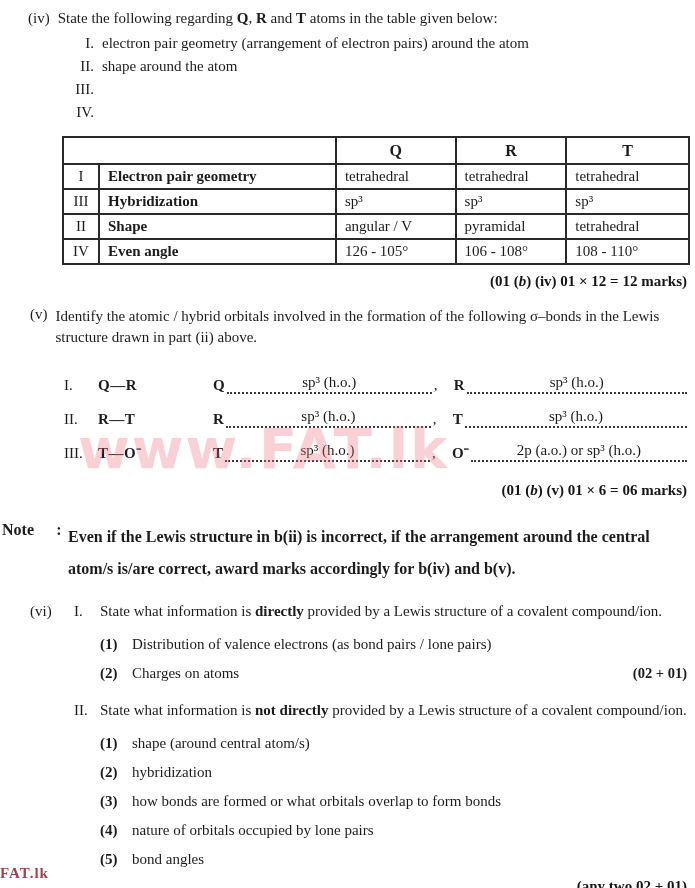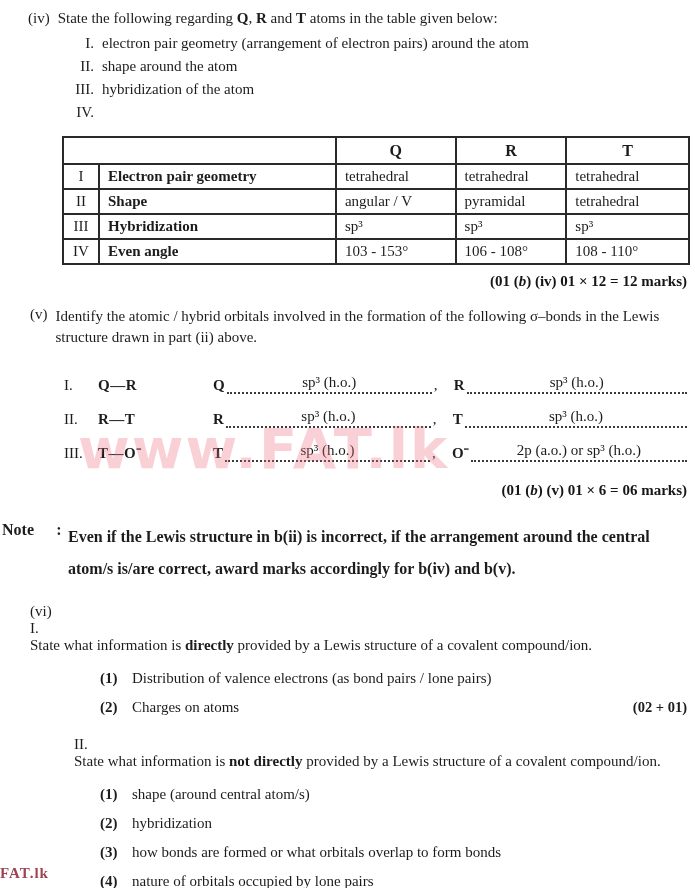--- a/index.html
+++ b/index.html
@@ -67,21 +67,21 @@
   .s-v-row .comma { width:22px; padding-left:2px; }
 
   
   .note { margin:22px 0 4px 2px; display:flex; font-weight:bold; font-size:16px; }
   .note .lbl { width:48px; }
   .note .col { width:18px; text-align:center; }
   .note .txt { width:618px; line-height:32px; }
 
   
   .s-vi { margin-top:18px; }
-  .s-vi-head { display:flex; margin-left:30px;flex-direction:column; }
+  .s-vi-head { display:flex; margin-left:30px; }
   .s-vi-head .mk  { width:44px; }
   .s-vi-head .rn  { width:26px; }
   .s-vi-head .txt { flex:1; }
   .s-vi-items { margin-top:10px; }
   .s-vi-item { display:flex; margin-left:100px; line-height:29px; padding-right:8px; }
   .s-vi-item .inum { width:32px; font-weight:bold; }
   .s-vi-item .itxt { flex:1; }
   .s-vi-item .imarks { font-weight:bold; font-size:14.5px; }
   .s-vi-head2 { margin-top:14px; margin-left:74px; }
   .s-vi-head2 .rn { width:26px; }
@@ -114,21 +114,20 @@
     <div class="row">
       <span class="num">I.</span>
       <span>electron pair geometry (arrangement of electron pairs) around the atom</span>
     </div>
     <div class="row">
       <span class="num">II.</span>
       <span>shape around the atom</span>
     </div>
     <div class="row">
       <span class="num">III.</span>
-      <span>hybridization of the atom</span>
     </div>
     <div class="row">
       <span class="num">IV.</span>
     </div>
   </div>
 
   <table class="qrt">
     <thead>
       <tr>
         <th colspan="2"></th>
@@ -139,37 +138,37 @@
     </thead>
     <tbody>
       <tr>
         <td class="c-num">I</td>
         <td class="c-label">Electron pair geometry</td>
         <td class="c-q">tetrahedral</td>
         <td class="c-r">tetrahedral</td>
         <td class="c-t">tetrahedral</td>
       </tr>
       <tr>
+        <td class="c-num">III</td>
+        <td class="c-label">Hybridization</td>
+        <td class="c-q">sp³</td>
+        <td class="c-r">sp³</td>
+        <td class="c-t">sp³</td>
+      </tr>
+      <tr>
         <td class="c-num">II</td>
         <td class="c-label">Shape</td>
         <td class="c-q">angular  /  V</td>
         <td class="c-r">pyramidal</td>
         <td class="c-t">tetrahedral</td>
       </tr>
       <tr>
-        <td class="c-num">III</td>
-        <td class="c-label">Hybridization</td>
-        <td class="c-q">sp³</td>
-        <td class="c-r">sp³</td>
-        <td class="c-t">sp³</td>
-      </tr>
-      <tr>
         <td class="c-num">IV</td>
         <td class="c-label">Even angle</td>
-        <td class="c-q">103 - 153°</td>
+        <td class="c-q">126 - 105°</td>
         <td class="c-r">106 - 108°</td>
         <td class="c-t">108 - 110°</td>
       </tr>
     </tbody>
   </table>
 
   <div class="marks" style="margin-top:8px;"><span>(01 (</span><span class="it">b</span><span>) (iv) 01 × 12 =  12 marks)</span></div>
 
   <div class="s-v">
     <div class="s-v-intro">

